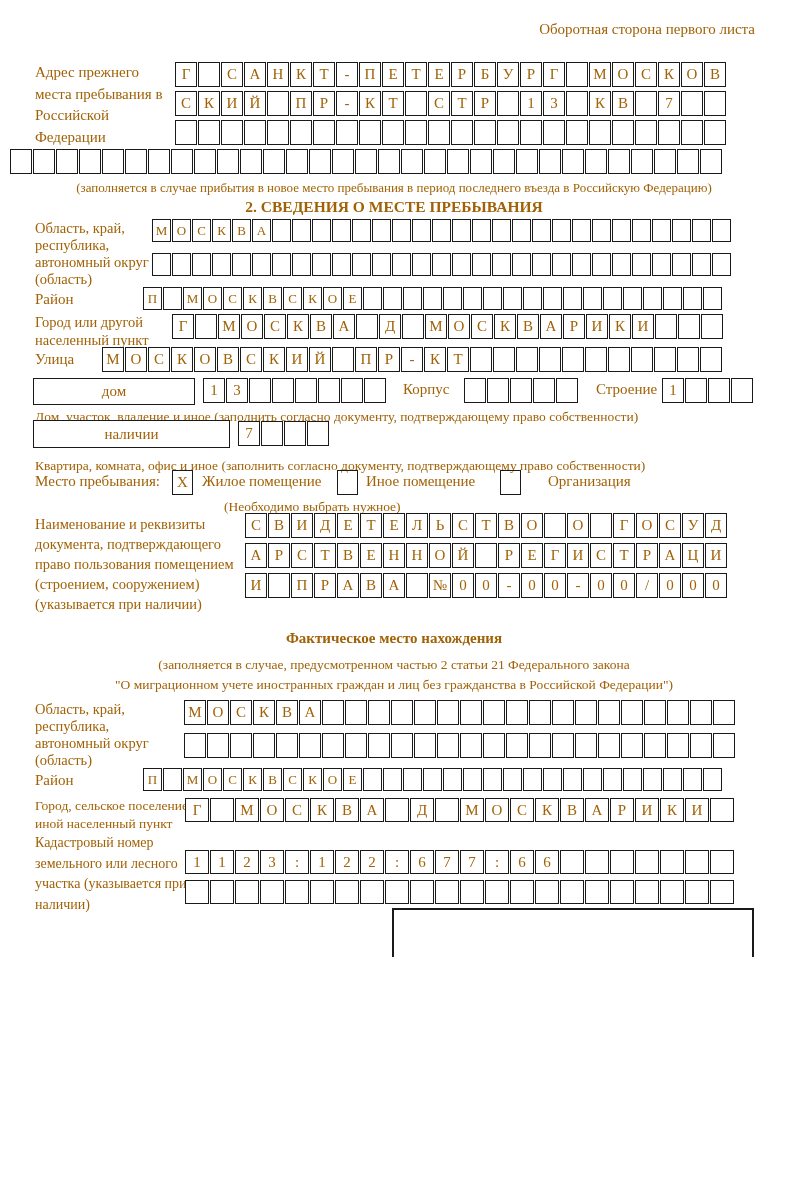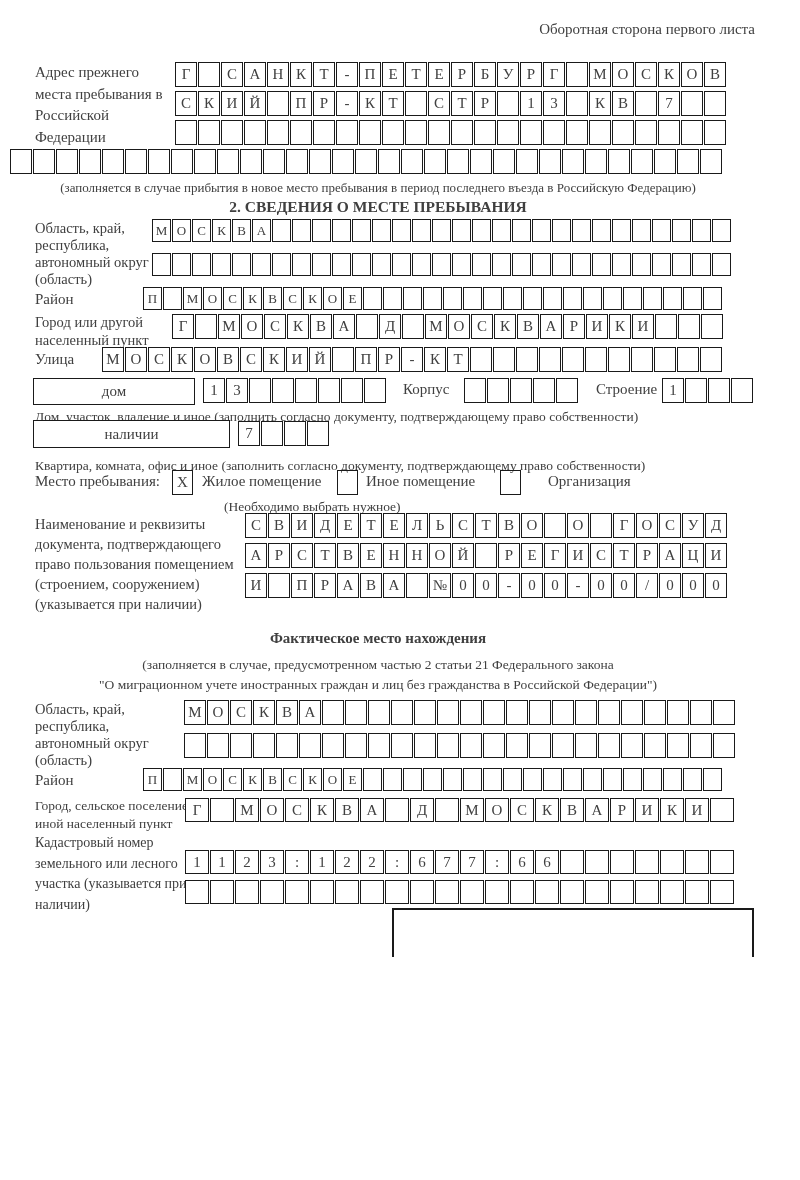--- a/index.html
+++ b/index.html
@@ -1,19 +1,19 @@
 <!DOCTYPE html>
 <html><head>
 <meta charset="utf-8">
 <style>
   html,body{margin:0;padding:0;background:#fff;}
   .page{position:relative;width:800px;height:957px;background:#fff;overflow:hidden;
-        font-family:"Liberation Serif","DejaVu Serif",serif;color:#404040;}
+        font-family:"Liberation Serif","DejaVu Serif",serif;color:#a16207;}
   .abs{position:absolute;}
-  .center{left:0;width:756px;text-align:center;}
+  .center{left:0;width:756px;text-align:center;padding-left:16px;}
   .lbl{font-size:14.5px;line-height:17px;}
   .lbl15{font-size:15px;line-height:21.5px;}
   .cells{position:absolute;display:flex;gap:1px;}
   .cell{box-sizing:content-box;border:1.5px solid #1a1a1a;background:#fff;display:flex;
         align-items:center;justify-content:center;}
   .lg .cell{width:20px;height:23px;font-size:15px;}
   .md .cell{width:17px;height:21px;font-size:13px;}
   .xl .cell{width:22px;height:22px;font-size:15px;}
   .bigbox{position:absolute;box-sizing:border-box;border:1.7px solid #1a1a1a;display:flex;
         align-items:center;justify-content:center;font-size:15px;background:#fff;}

